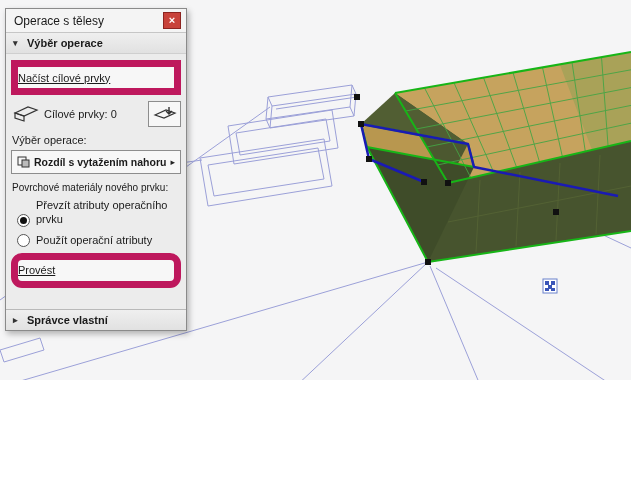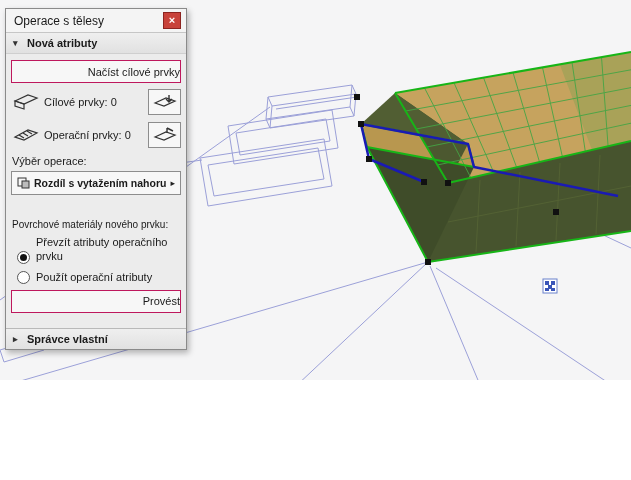--- a/index.html
+++ b/index.html
@@ -22,40 +22,40 @@
   .title-bar .title{flex:1;font-size:12px;}
   .close-btn{width:16px;height:15px;background:#c8423a;border:1px solid #8c2420;
     color:#fff;display:flex;align-items:center;justify-content:center;
     font-size:11px;line-height:1;font-weight:bold;}
   .section-header{height:20px;display:flex;align-items:center;gap:6px;padding:0 7px;
     background:linear-gradient(#efefef,#e1e1e1);border-bottom:1px solid #cfcfcf;
     font-weight:bold;}
   .section-header .tri{font-size:9px;color:#333;width:8px;}
   .section-footer{border-bottom:none;border-top:1px solid #b9b9b9;}
   .content{padding:6px 5px 7px;}
-  .btn{height:21px;background:#f7f7f7;border:1px solid #be185d;
-    display:flex;align-items:center;justify-content:flex-end;
-    margin-bottom:6px;}
+  .btn{height:21px;background:#f7f7f7;border:7px solid #be185d;
+    display:flex;align-items:center;justify-content:flex-start;
+    margin-bottom:6px;text-decoration:underline;}
   .row{display:flex;align-items:center;gap:3px;margin:1px 0 7px;}
   .glyph-box{width:30px;height:22px;display:flex;align-items:center;justify-content:center;}
   .counter{flex:1;text-align:left;}
   .icon-btn{width:31px;height:24px;background:#f7f7f7;border:1px solid #8d8d8d;
     display:flex;align-items:center;justify-content:center;}
   .label{margin:2px 1px 4px;}
   .dropdown{height:22px;border:1px solid #8d8d8d;background:#f7f7f7;
-    display:flex;align-items:center;gap:4px;padding:0 5px;margin-bottom:24px;}
+    display:flex;align-items:center;gap:4px;padding:0 5px;margin-bottom:8px;}
   .dropdown .dd-text{flex:1;font-weight:bold;font-size:10.5px;white-space:nowrap;}
   .dropdown .arrow{font-size:9px;color:#222;}
   .materials-label{font-size:10px;margin:4px 0 5px 1px;white-space:nowrap;}
   .radio-row{display:flex;gap:6px;align-items:flex-end;margin:0 0 6px 6px;}
   .radio{width:11px;height:11px;border-radius:50%;border:1px solid #555;
     background:#fff;flex:none;margin-top:1px;position:relative;}
   .radio.checked::after{content:"";position:absolute;inset:2px;border-radius:50%;background:#111;}
   .radio-label{line-height:1.3;}
-  .exec{margin-top:2px;margin-bottom:8px;}
+  .exec{margin-top:2px;margin-bottom:14px;border-radius:11px;}
 </style>
 </head>
 <body>
 
 <div id="screen">
 
   <svg id="viewport" width="631" height="480" viewBox="0 0 631 480">
 
     <g stroke="#9ba0d8" stroke-width="1" fill="none">
       <path d="M268,97 L352,85 L356,94 L272,106 Z"></path>
@@ -150,21 +150,21 @@
 
   <div class="dialog">
 
     <div class="title-bar">
       <span class="title">Operace s tělesy</span>
       <span class="close-btn">×</span>
     </div>
 
     <div class="section-header">
       <span class="tri">▾</span>
-      <span>Nová atributy</span>
+      <span>Výběr operace</span>
     </div>
 
     <div class="content">
 
       <div class="btn">
         <span>Načíst cílové prvky</span>
       </div>
 
       <div class="row">
         <span class="glyph-box">
@@ -176,35 +176,20 @@
         <span class="counter">Cílové prvky: 0</span>
         <span class="icon-btn">
           <svg width="24" height="18" viewBox="0 0 24 18" fill="none" stroke="#333" stroke-width="1.2">
             <polygon points="2,10 13,5 22,8 11,13"></polygon>
             <path d="M16,2 L16,9 M13,6 L16,9 L19,6" stroke-width="1.4"></path>
           </svg>
         </span>
       </div>
 
 
-      <div class="row">
-        <span class="glyph-box">
-          <svg width="26" height="20" viewBox="0 0 26 20" fill="none" stroke="#333" stroke-width="1.2">
-            <polygon points="2,12 15,5 24,8 11,15"></polygon>
-            <path d="M6,10 L11,13 M10,8 L15,11 M14,6 L19,9"></path>
-          </svg>
-        </span>
-        <span class="counter">Operační prvky: 0</span>
-        <span class="icon-btn">
-          <svg width="24" height="18" viewBox="0 0 24 18" fill="none" stroke="#333" stroke-width="1.2">
-            <polygon points="2,11 13,6 22,9 11,14"></polygon>
-            <path d="M14,2 L20,5 M14,2 L14,7" stroke-width="1.4"></path>
-          </svg>
-        </span>
-      </div>
 
       <div class="label">Výběr operace:</div>
 
       <div class="dropdown">
         <svg width="13" height="12" viewBox="0 0 13 12">
           <rect x="1" y="1" width="8" height="8" fill="none" stroke="#333"></rect>
           <rect x="5" y="4" width="7" height="7" fill="#bbb" stroke="#333"></rect>
         </svg>
         <span class="dd-text">Rozdíl s vytažením nahoru</span>
         <span class="arrow">▸</span>

